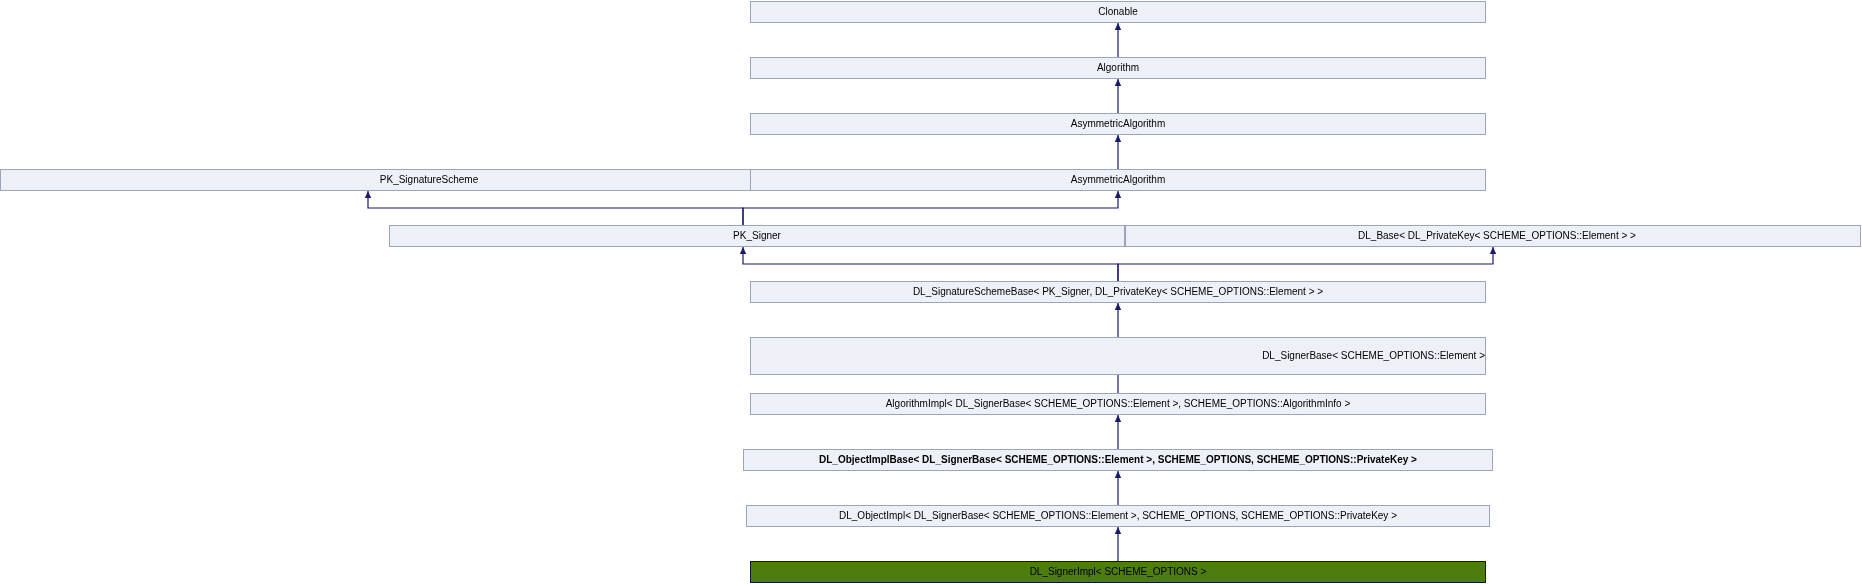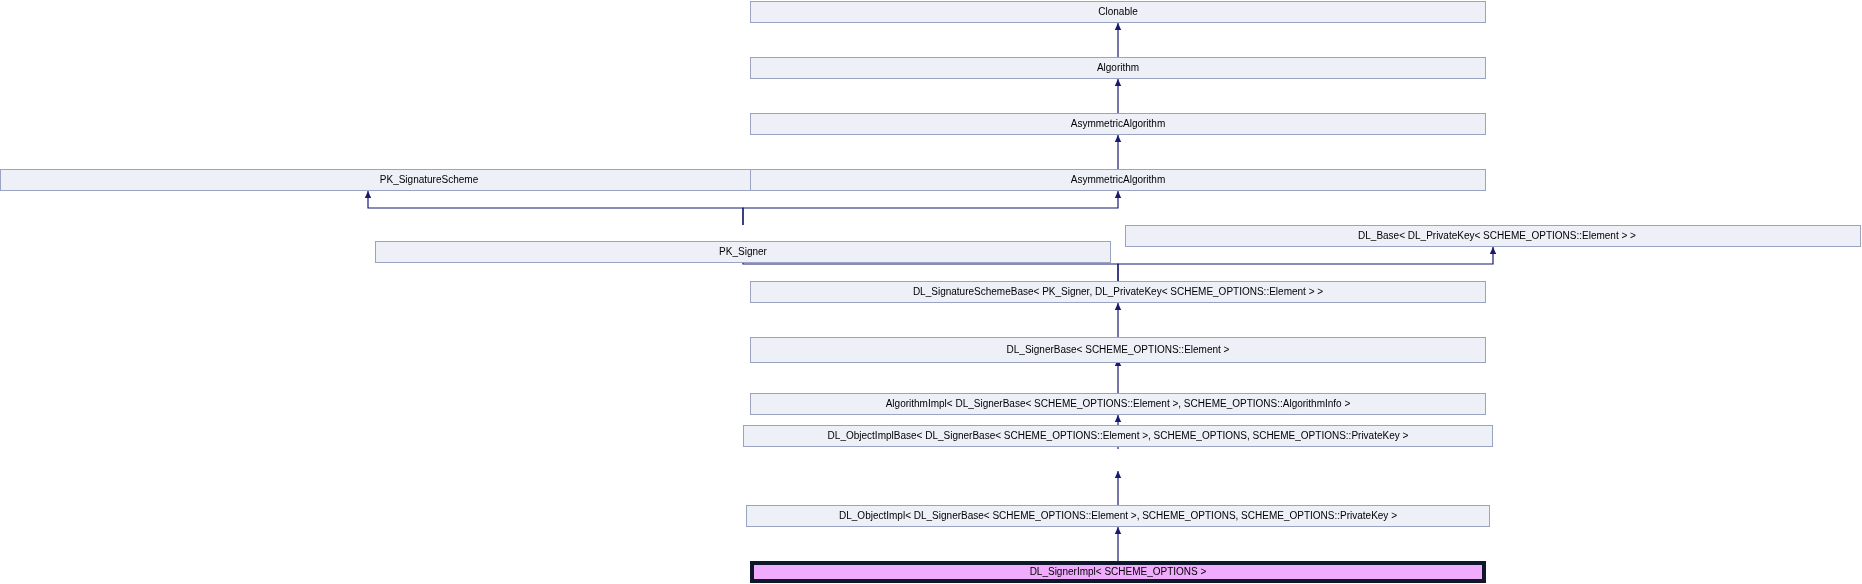--- a/index.html
+++ b/index.html
@@ -27,22 +27,22 @@
     position: absolute;
     box-sizing: border-box;
     background: #edf0f7;
     border: 1px solid #9ba3c1;
     display: flex;
     align-items: center;
     justify-content: center;
     cursor: pointer;
   }
   .node.focus {
-    background: #f0abfc;
-    border: 4px solid #0f172a;
+    background: #4d7c0f;
+    border: 1px solid #0f172a;
     cursor: default;
     justify-content: center;
   }
   .node-label {
     font-size: 10px;
     color: #000000;
     white-space: nowrap;
     line-height: 20px;
   }
 </style>
@@ -85,36 +85,36 @@
       </div>
       <div class="node" style="left: 750px; top: 113px; width: 736px; height: 22px; text-align: center;">
         <span class="node-label">AsymmetricAlgorithm</span>
       </div>
       <div class="node" style="left: 0px; top: 169px; width: 858px; height: 22px;">
         <span class="node-label">PK_SignatureScheme</span>
       </div>
       <div class="node" style="left: 750px; top: 169px; width: 736px; height: 22px;">
         <span class="node-label">AsymmetricAlgorithm</span>
       </div>
-      <div class="node" style="left: 375px; top: 225px; width: 736px; height: 22px; margin-top: 16px;">
+      <div class="node" style="left: 389px; top: 225px; width: 736px; height: 22px;">
         <span class="node-label">PK_Signer</span>
       </div>
       <div class="node" style="left: 1125px; top: 225px; width: 736px; height: 22px; padding-left: 8px;">
         <span class="node-label">DL_Base&lt; DL_PrivateKey&lt; SCHEME_OPTIONS::Element &gt; &gt;</span>
       </div>
       <div class="node" style="left: 750px; top: 281px; width: 736px; height: 22px;">
         <span class="node-label">DL_SignatureSchemeBase&lt; PK_Signer, DL_PrivateKey&lt; SCHEME_OPTIONS::Element &gt; &gt;</span>
       </div>
-      <div class="node" style="left: 750px; top: 337px; width: 736px; height: 26px;">
+      <div class="node" style="left: 750px; top: 337px; width: 736px; height: 38px; justify-content: flex-end;">
         <span class="node-label">DL_SignerBase&lt; SCHEME_OPTIONS::Element &gt;</span>
       </div>
       <div class="node" style="left: 750px; top: 393px; width: 736px; height: 22px;">
         <span class="node-label">AlgorithmImpl&lt; DL_SignerBase&lt; SCHEME_OPTIONS::Element &gt;, SCHEME_OPTIONS::AlgorithmInfo &gt;</span>
       </div>
-      <div class="node" style="left: 743px; top: 425px; width: 750px; height: 22px;">
+      <div class="node" style="left: 743px; top: 449px; width: 750px; height: 22px; font-weight: bold;">
         <span class="node-label">DL_ObjectImplBase&lt; DL_SignerBase&lt; SCHEME_OPTIONS::Element &gt;, SCHEME_OPTIONS, SCHEME_OPTIONS::PrivateKey &gt;</span>
       </div>
       <div class="node" style="left: 746px; top: 505px; width: 744px; height: 22px;">
         <span class="node-label">DL_ObjectImpl&lt; DL_SignerBase&lt; SCHEME_OPTIONS::Element &gt;, SCHEME_OPTIONS, SCHEME_OPTIONS::PrivateKey &gt;</span>
       </div>
       <div class="node focus" style="left: 750px; top: 561px; width: 736px; height: 22px;">
         <span class="node-label">DL_SignerImpl&lt; SCHEME_OPTIONS &gt;</span>
       </div>
     </div>
 </div>

